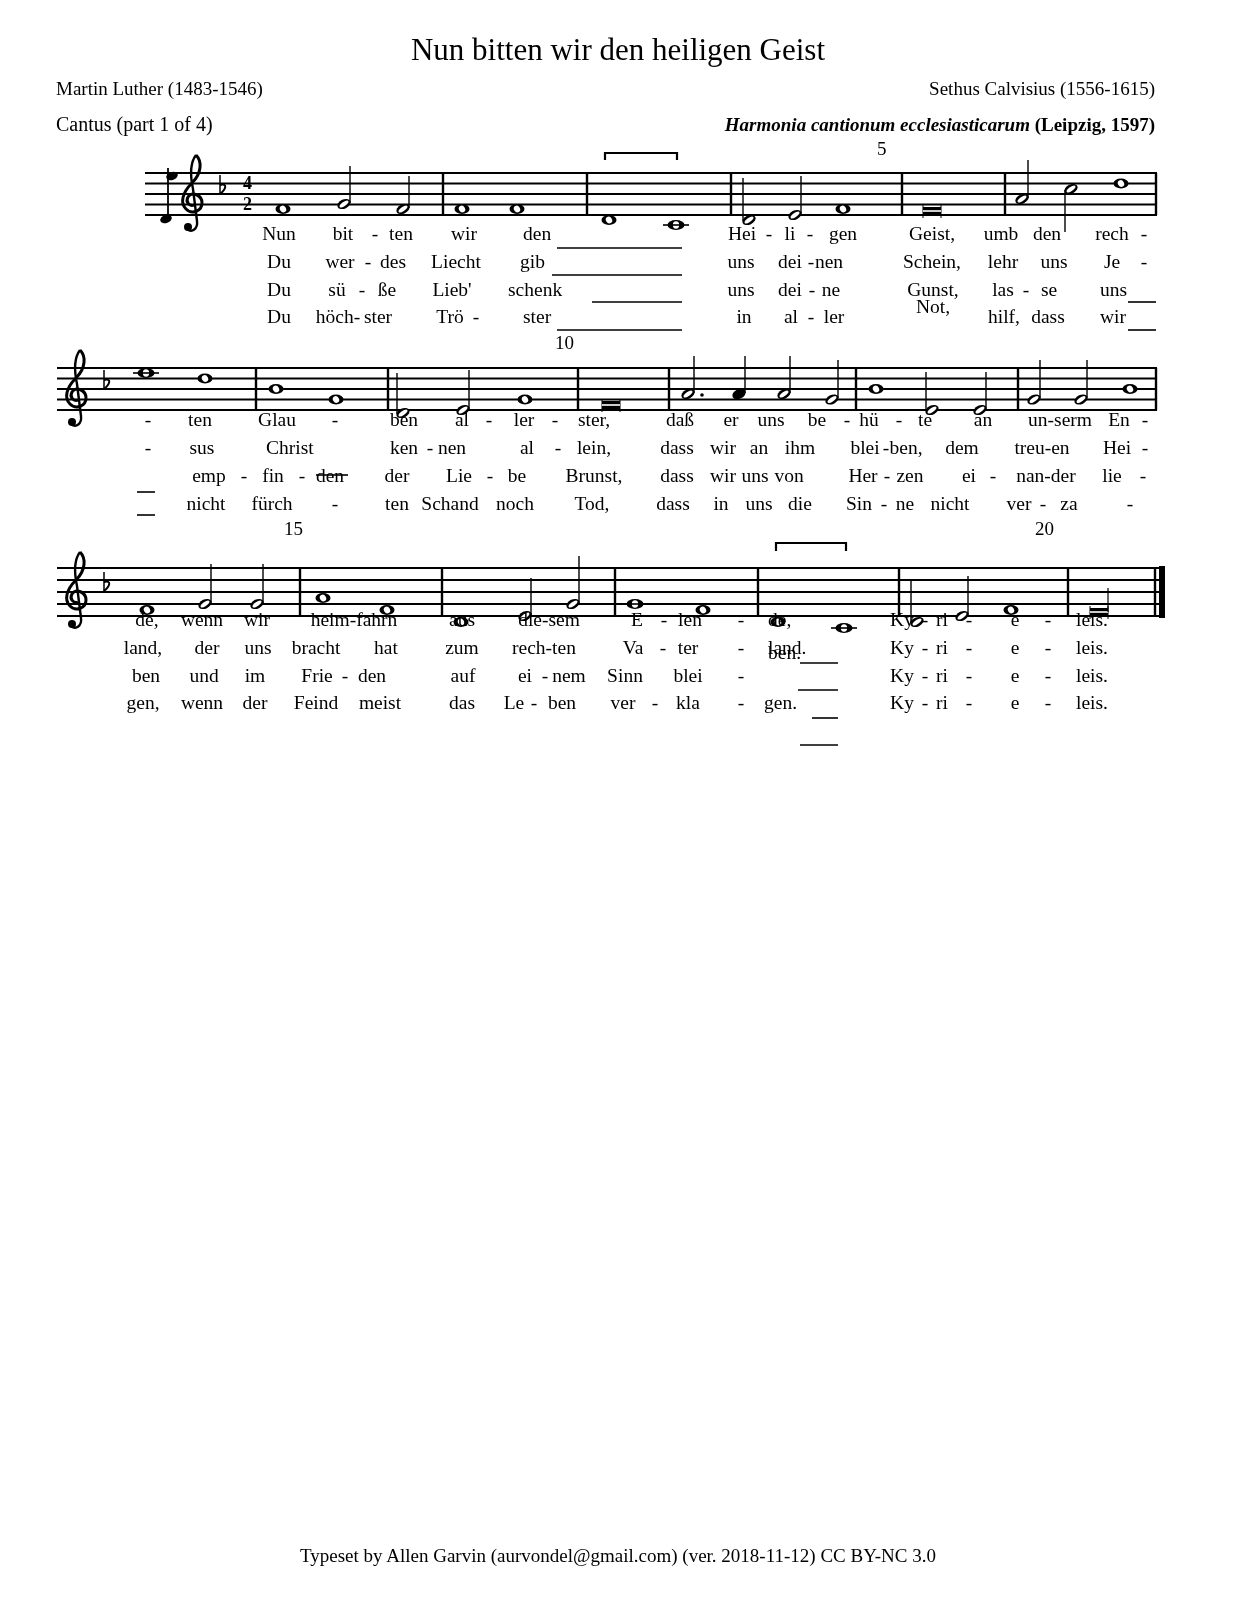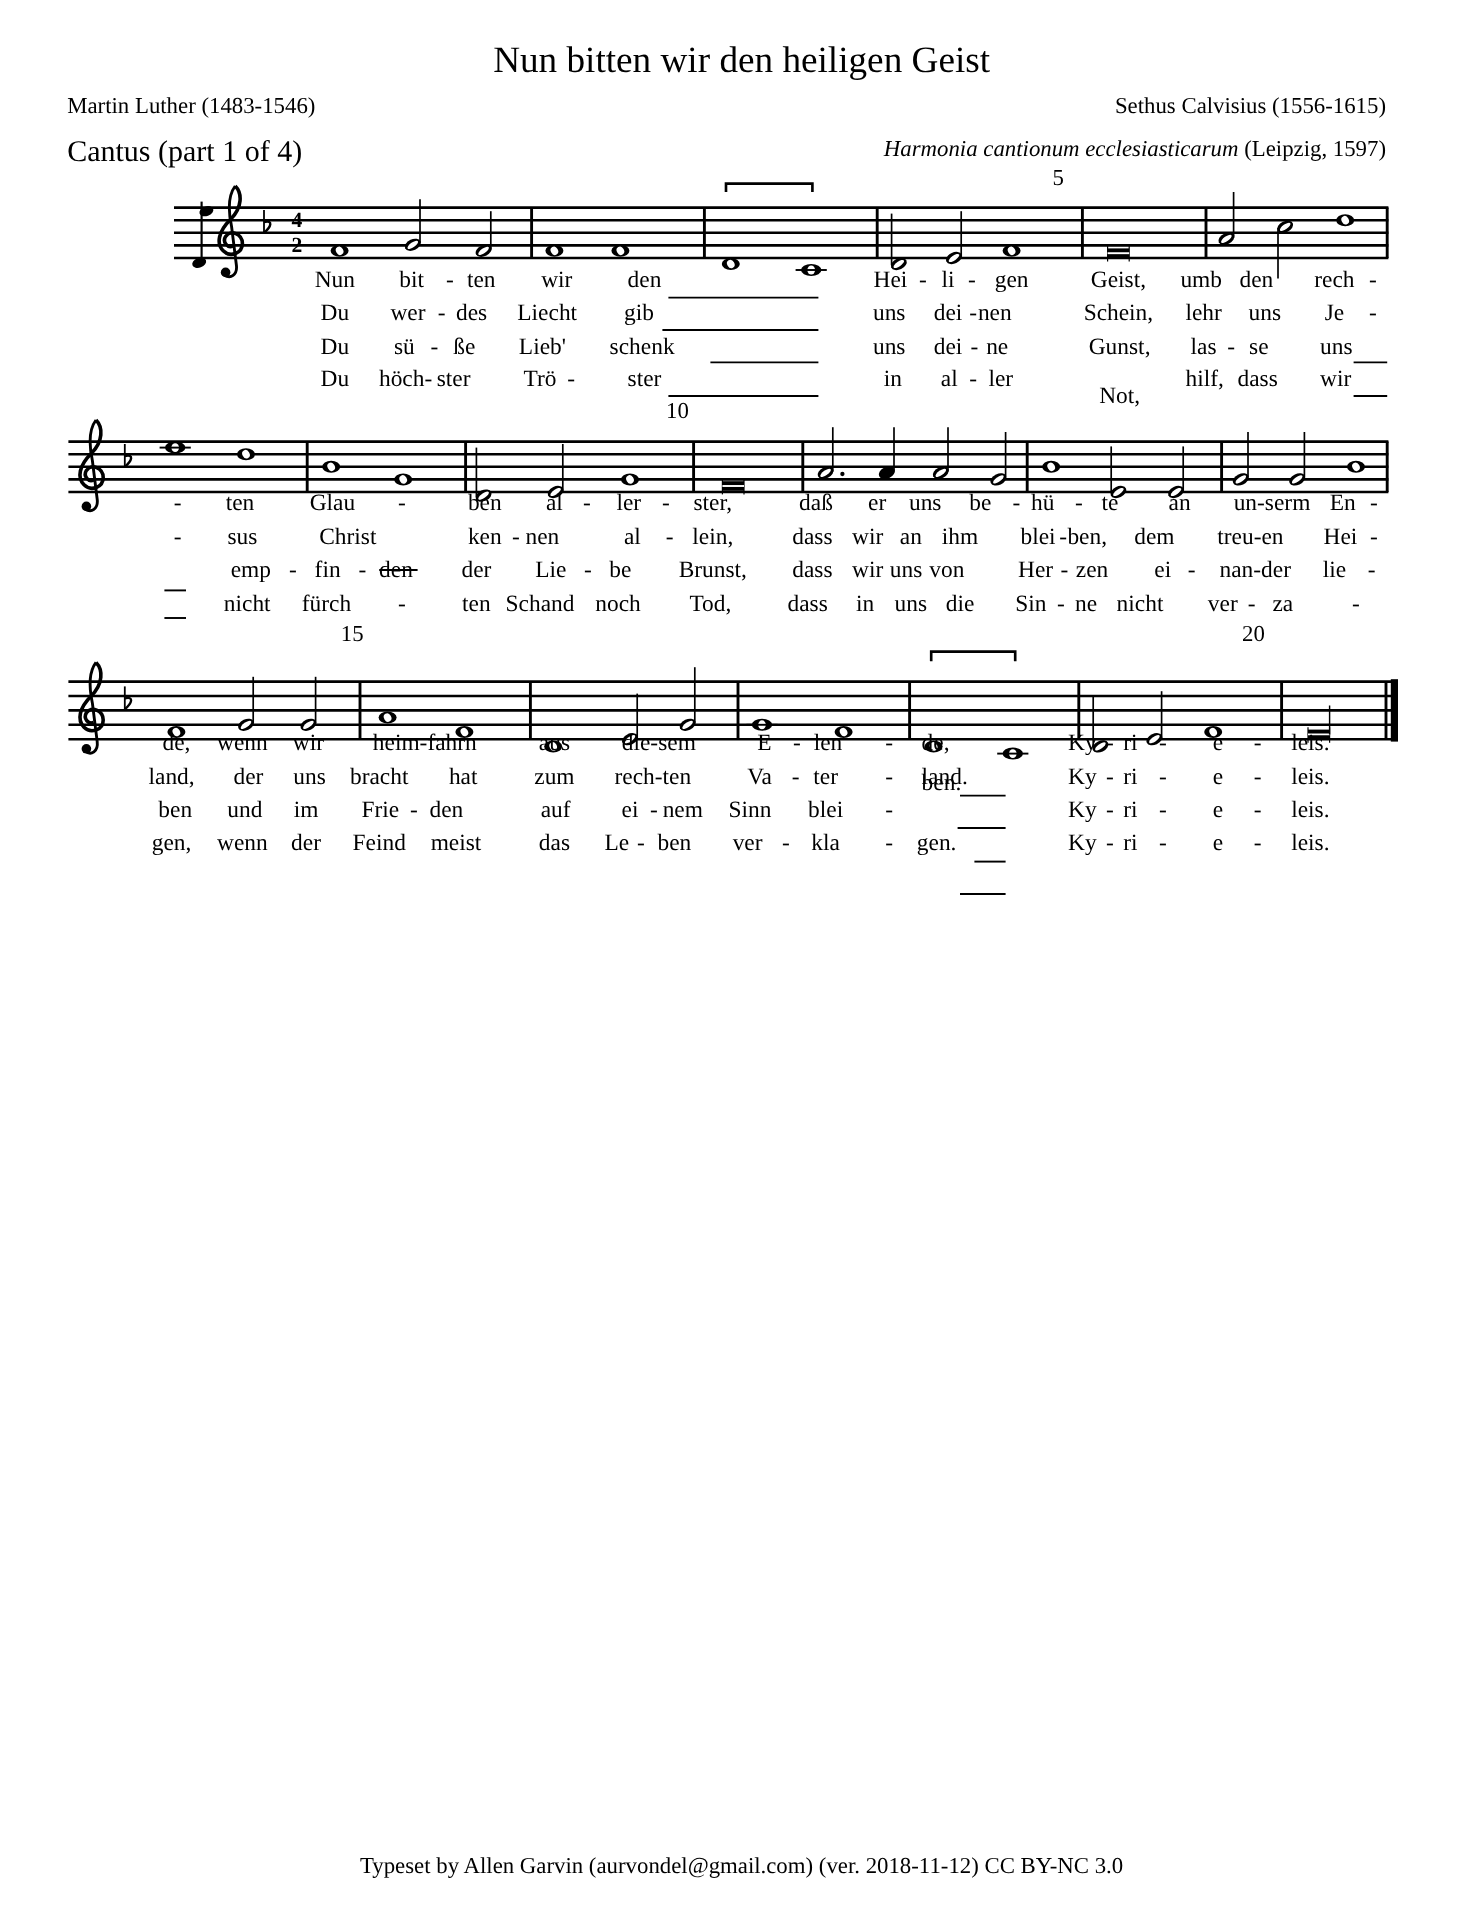--- a/index.html
+++ b/index.html
@@ -13,22 +13,22 @@
   .lyric.left { transform: none; }
   .footer { top: 1545px; left: 0; width: 1236px; text-align: center; font-size: 19px; }
   svg.score { position: absolute; left: 0; top: 0; }
 </style>
 </head>
 <body>
 
 <div class="abs title">Nun bitten wir den heiligen Geist</div>
 <div class="abs meta" style="top:78px; left:56px;">Martin Luther (1483-1546)</div>
 <div class="abs meta" style="top:78px; right:81px;">Sethus Calvisius (1556-1615)</div>
-<div class="abs meta" style="top:113px; left:56px; font-size:25px;">Cantus (part 1 of 4)</div>
-<div class="abs meta" style="top:114px; right:81px;"><i>Harmonia cantionum ecclesiasticarum</i><span> (Leipzig, 1597)</span></div>
+<div class="abs meta" style="top:113px; left:56px; font-size:20px;">Cantus (part 1 of 4)</div>
+<div class="abs meta" style="top:114px; right:81px;font-weight:bold;"><i>Harmonia cantionum ecclesiasticarum</i><span> (Leipzig, 1597)</span></div>
 
 <div class="abs measure-num" style="top:138px; left:877px;">5</div>
 <div class="abs measure-num" style="top:332px; left:555px;font-family:Liberation Serif, serif;">10</div>
 <div class="abs measure-num" style="top:518px; left:284px;">15</div>
 <div class="abs measure-num" style="top:518px; left:1035px;">20</div>
 
 <svg class="score" width="1236" height="760" viewBox="0 0 1236 760">
   <defs>
 
     <g id="whole">
@@ -314,21 +314,21 @@
   <span class="lyric" style="top:306px;left:279px">Du</span>
   <span class="lyric" style="top:306px;left:338px">höch-</span>
   <span class="lyric" style="top:306px;left:378px">ster</span>
   <span class="lyric" style="top:306px;left:450px">Trö</span>
   <span class="lyric" style="top:306px;left:476px">-</span>
   <span class="lyric left" style="top:306px;left:523px">ster</span>
   <span class="lyric" style="top:306px;left:744px">in</span>
   <span class="lyric" style="top:306px;left:791px">al</span>
   <span class="lyric" style="top:306px;left:811px">-</span>
   <span class="lyric" style="top:306px;left:834px">ler</span>
-  <span class="lyric" style="top:320px;left:933px">Not,</span>
+  <span class="lyric" style="top:296px;left:933px">Not,</span>
   <span class="lyric" style="top:306px;left:1004px">hilf,</span>
   <span class="lyric" style="top:306px;left:1048px">dass</span>
   <span class="lyric left" style="top:306px;left:1100px">wir</span>
 </div>
 
 <div>
 
   <span class="lyric" style="top:409px;left:148px">-</span>
   <span class="lyric" style="top:409px;left:200px">ten</span>
   <span class="lyric" style="top:409px;left:277px">Glau</span>

